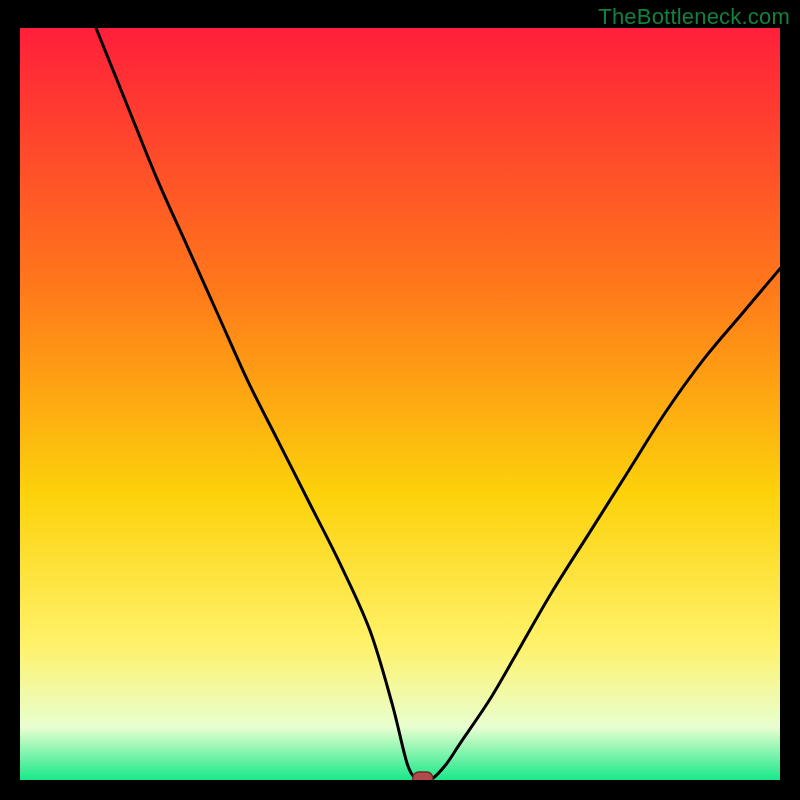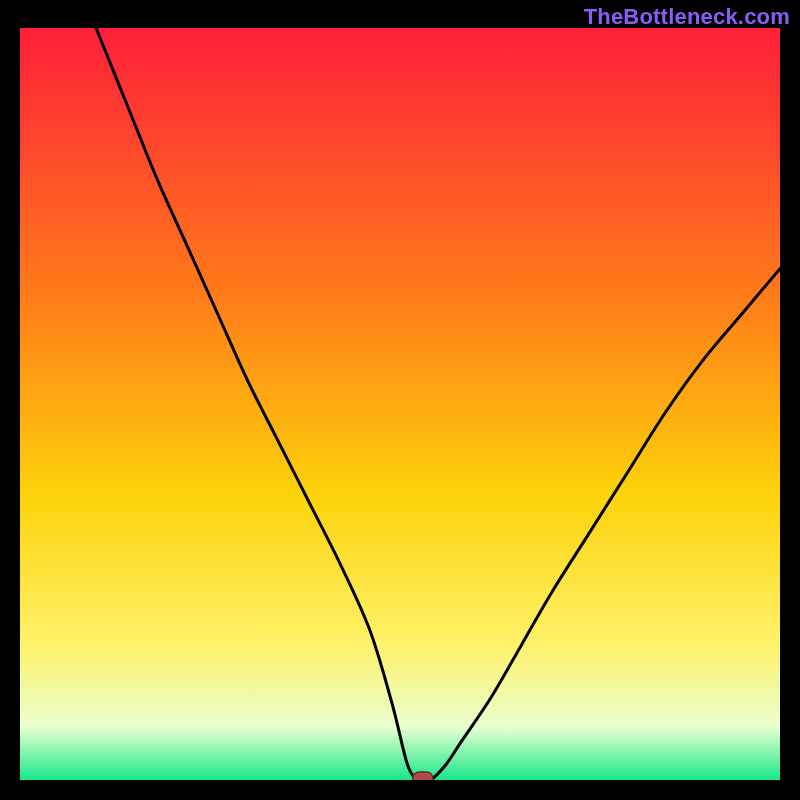--- a/index.html
+++ b/index.html
@@ -14,23 +14,23 @@
   .stage {
     position: relative;
     width: 800px;
     height: 800px;
     background: #000;
   }
   .watermark {
     position: absolute;
     top: 4px;
     right: 10px;
-    color: #8b5cf6;
+    color: #15803d;
     font-size: 22px;
-    font-weight: 700;
+    font-weight: 400;
     letter-spacing: 0.2px;
     user-select: none;
   }
   .plot-frame {
     position: absolute;
     left: 20px;
     top: 28px;
     width: 760px;
     height: 752px;
     background: #000;

